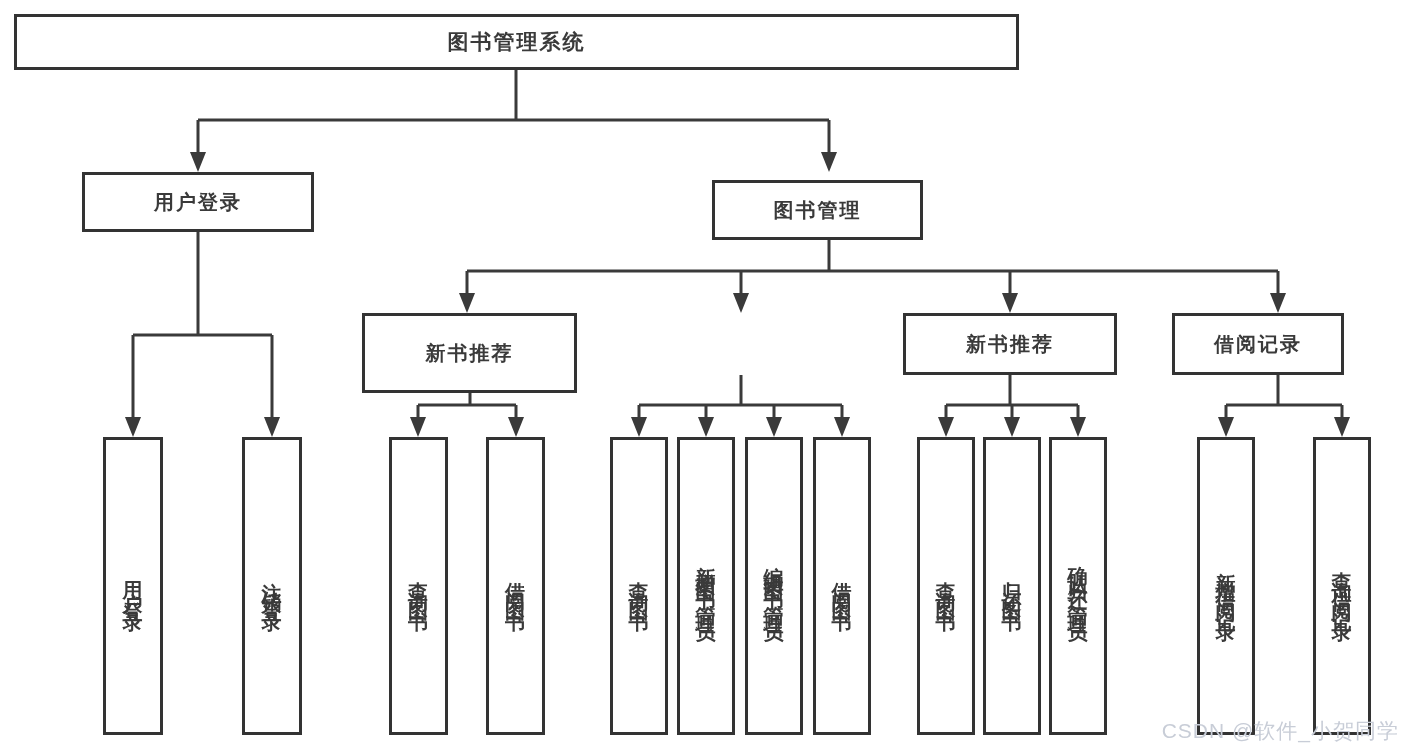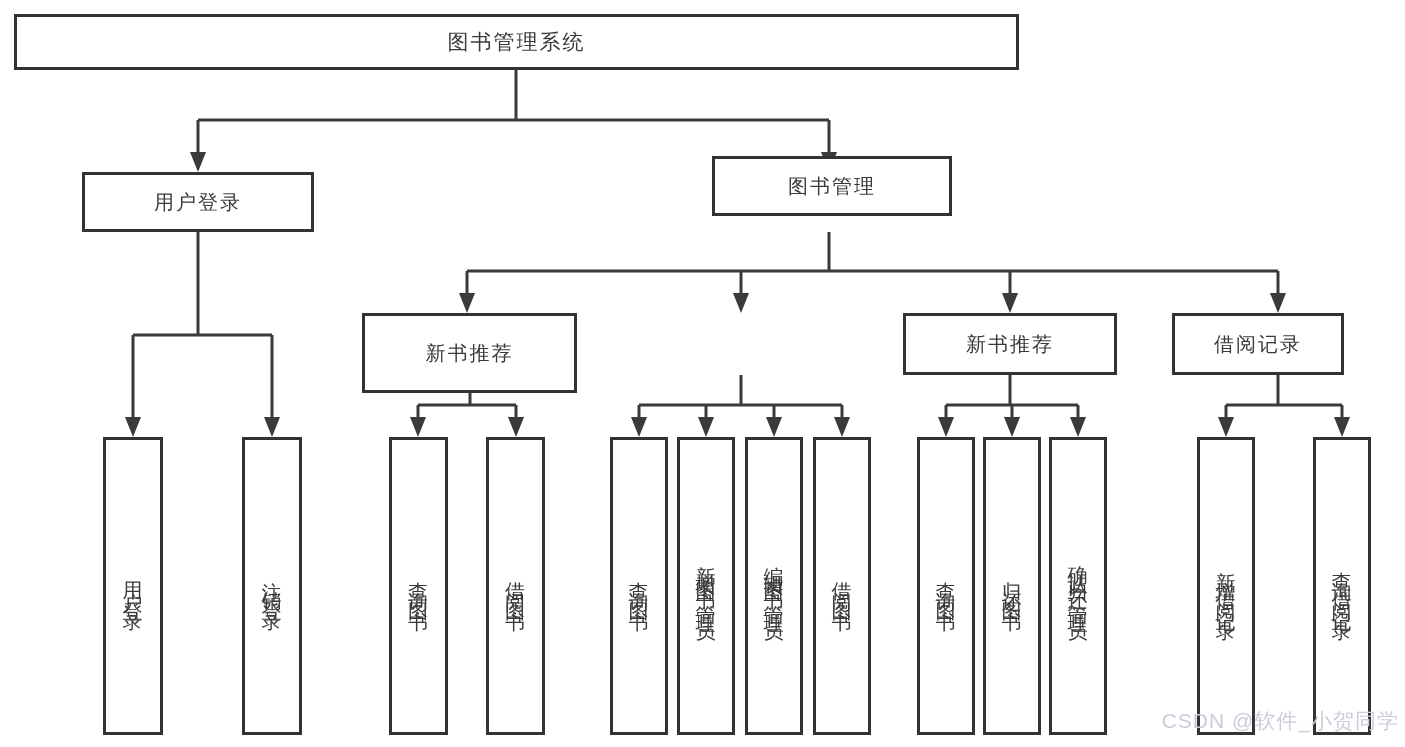--- a/index.html
+++ b/index.html
@@ -8,39 +8,40 @@
   .wires{position:absolute;left:0;top:0;pointer-events:none;}
   .box{
     position:absolute;
     box-sizing:border-box;
     background:#ffffff;
     border:3px solid #333333;
     display:flex;
     align-items:center;
     justify-content:center;
     color:#3a3a3a;
+    font-weight:bold;
   }
   .box.h .lbl{
     font-size:20px;
     letter-spacing:2px;
     white-space:nowrap;
   }
   .box.root .lbl{font-size:21px;}
   .box.v .lbl{
     writing-mode:vertical-lr;
     text-orientation:mixed;
     font-size:20px;
     line-height:1;
     letter-spacing:10px;
   }
   .box.v .lbl.long{letter-spacing:8px;}
   .watermark{
     position:absolute;
     right:6px;
-    bottom:12px;
+    bottom:2px;
     font-size:21px;
     color:#c8cdd7;
     letter-spacing:1px;
     white-space:nowrap;
     margin-left:37px;
   }
 </style>
 </head>
 <body>
 
@@ -77,21 +78,21 @@
     </g>
   </svg>
 
   <div class="box h root" style="left:14px;top:14px;width:1005px;height:56px">
     <span class="lbl">图书管理系统</span>
   </div>
 
   <div class="box h" style="left:82px;top:172px;width:232px;height:60px">
     <span class="lbl">用户登录</span>
   </div>
-  <div class="box h" style="left:712px;top:156px;width:240px;height:60px">
+  <div class="box h" style="left:712px;top:180px;width:211px;height:60px">
     <span class="lbl">图书管理</span>
   </div>
 
   <div class="box h" style="left:362px;top:313px;width:215px;height:80px">
     <span class="lbl">新书推荐</span>
   </div>
   <div class="box h" style="left:903px;top:313px;width:214px;height:62px">
     <span class="lbl">新书推荐</span>
   </div>
   <div class="box h" style="left:1172px;top:313px;width:172px;height:62px">

